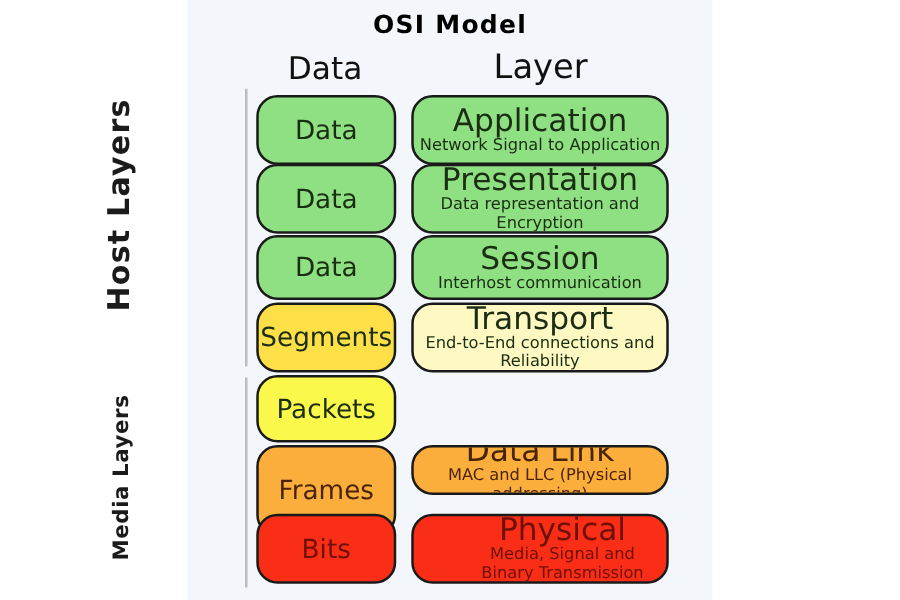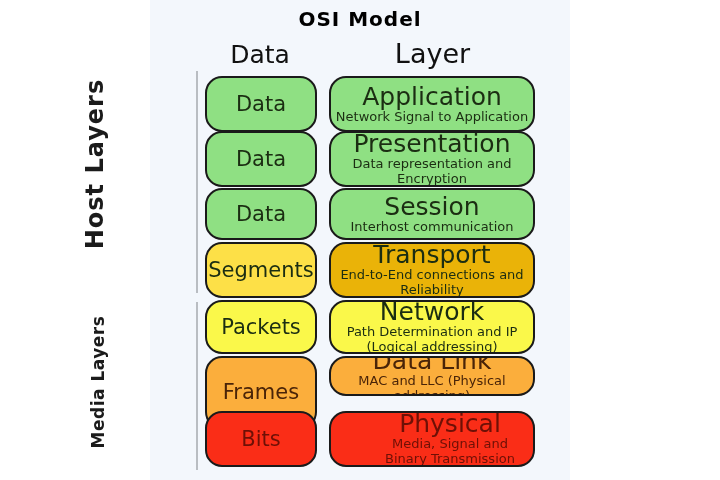--- a/index.html
+++ b/index.html
@@ -208,33 +208,29 @@
         </div>
         <div class="pill layer-pill cool" style="top: 0px; height: 52px; background: rgb(143, 224, 131);">
           <div class="layer-title">Session</div>
           <div class="layer-sub">Interhost communication</div>
         </div>
       </div>
       <div class="row" style="top: 242px; height: 56px;">
         <div class="pill pdu-pill cool" style="top: 0px; height: 56px; background: #fde047;">
           <div class="pdu-text">Segments</div>
         </div>
-        <div class="pill layer-pill cool" style="top: 0px; height: 56px; background: #eab308;">
+        <div class="pill layer-pill cool" style="top: 0px; height: 56px; background: #fef9c3;">
           <div class="layer-title">Transport</div>
           <div class="layer-sub">End-to-End connections and Reliability</div>
         </div>
       </div>
       <div class="row" style="top: 300px; height: 54px;">
         <div class="pill pdu-pill cool" style="top: 0px; height: 54px; background: rgb(250, 248, 74);">
           <div class="pdu-text">Packets</div>
         </div>
-        <div class="pill layer-pill cool" style="top: 0px; height: 54px; background: rgb(250, 248, 74);">
-          <div class="layer-title">Network</div>
-          <div class="layer-sub">Path Determination and IP (Logical addressing)</div>
-        </div>
       </div>
       <div class="row" style="top: 356px; height: 56px;">
         <div class="pill pdu-pill warm" style="top: 0px; height: 73px; background: rgb(251, 174, 60);">
           <div class="pdu-text">Frames</div>
         </div>
         <div class="pill layer-pill warm" style="top: 0px; height: 40px; background: rgb(251, 174, 60);">
           <div class="layer-title">Data Link</div>
           <div class="layer-sub">MAC and LLC (Physical addressing)</div>
         </div>
       </div>

